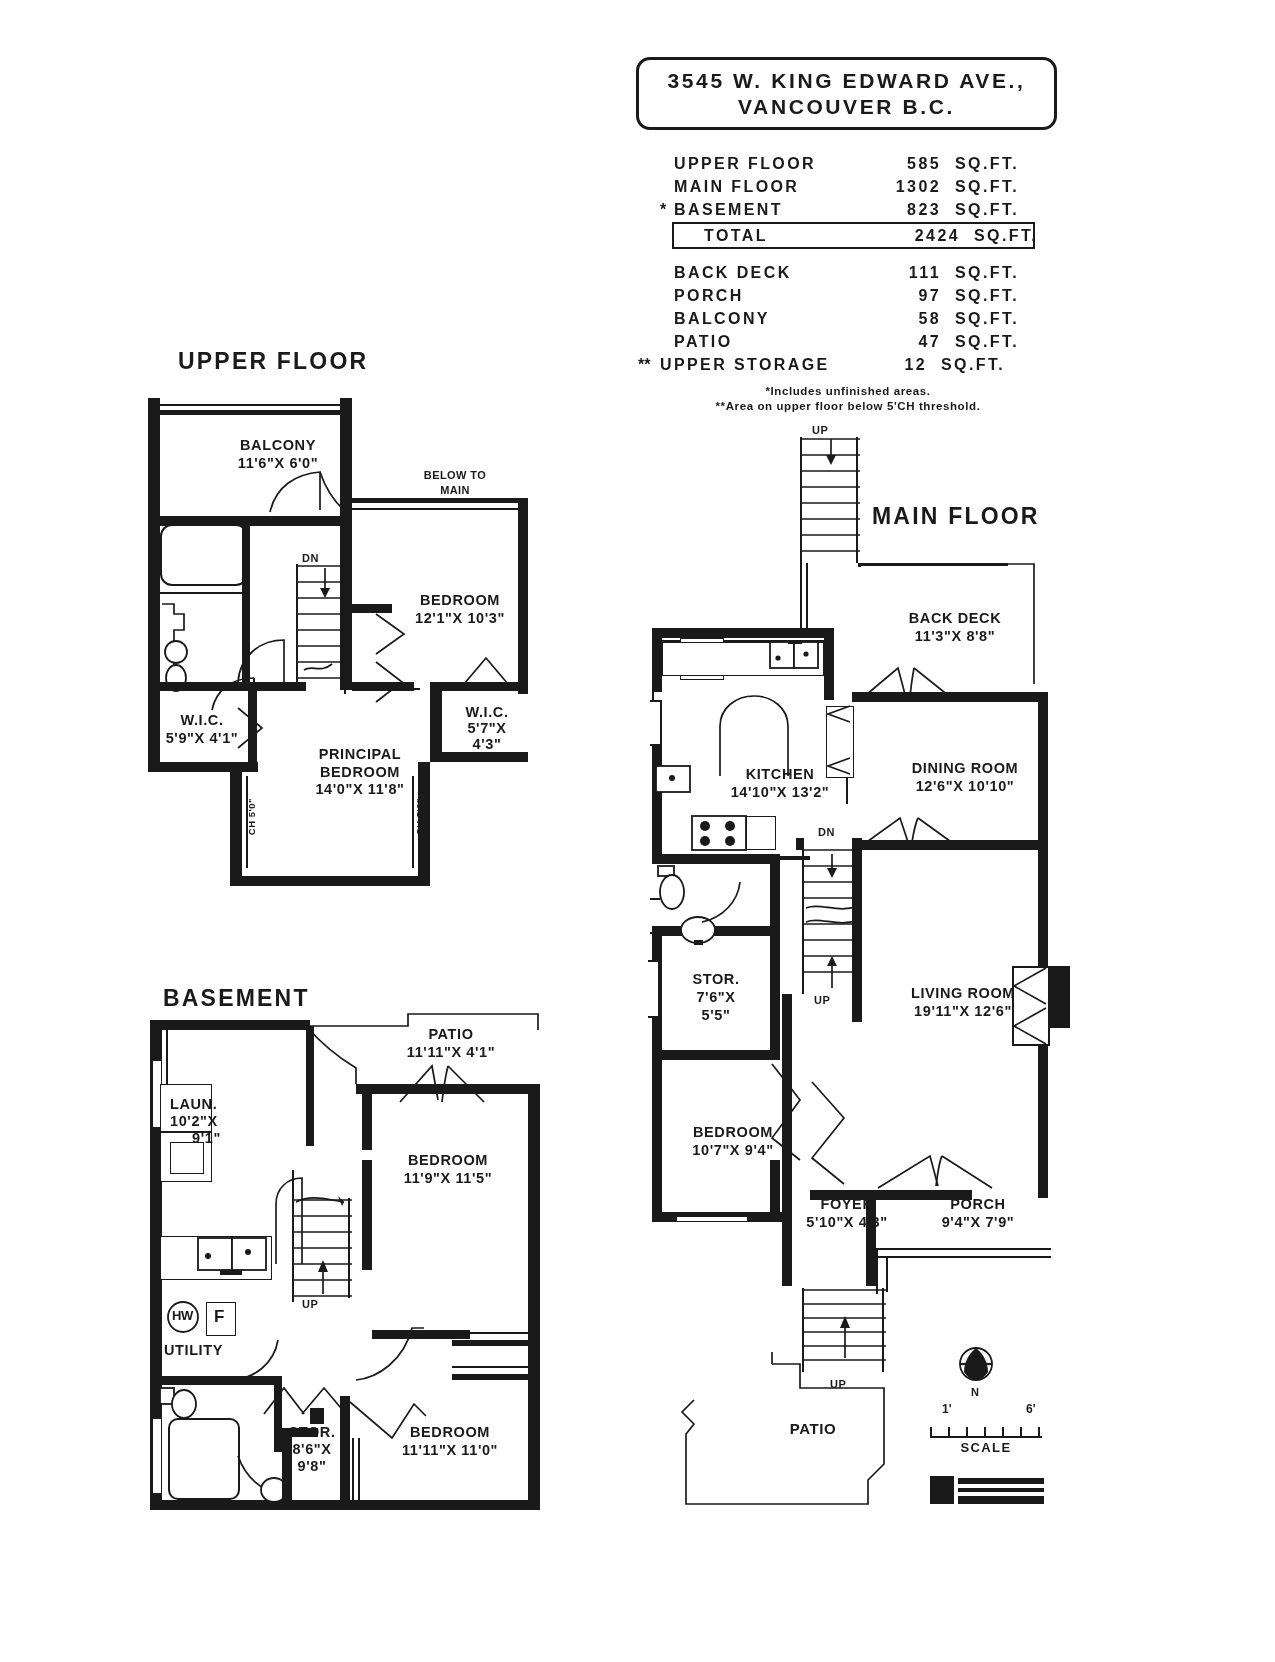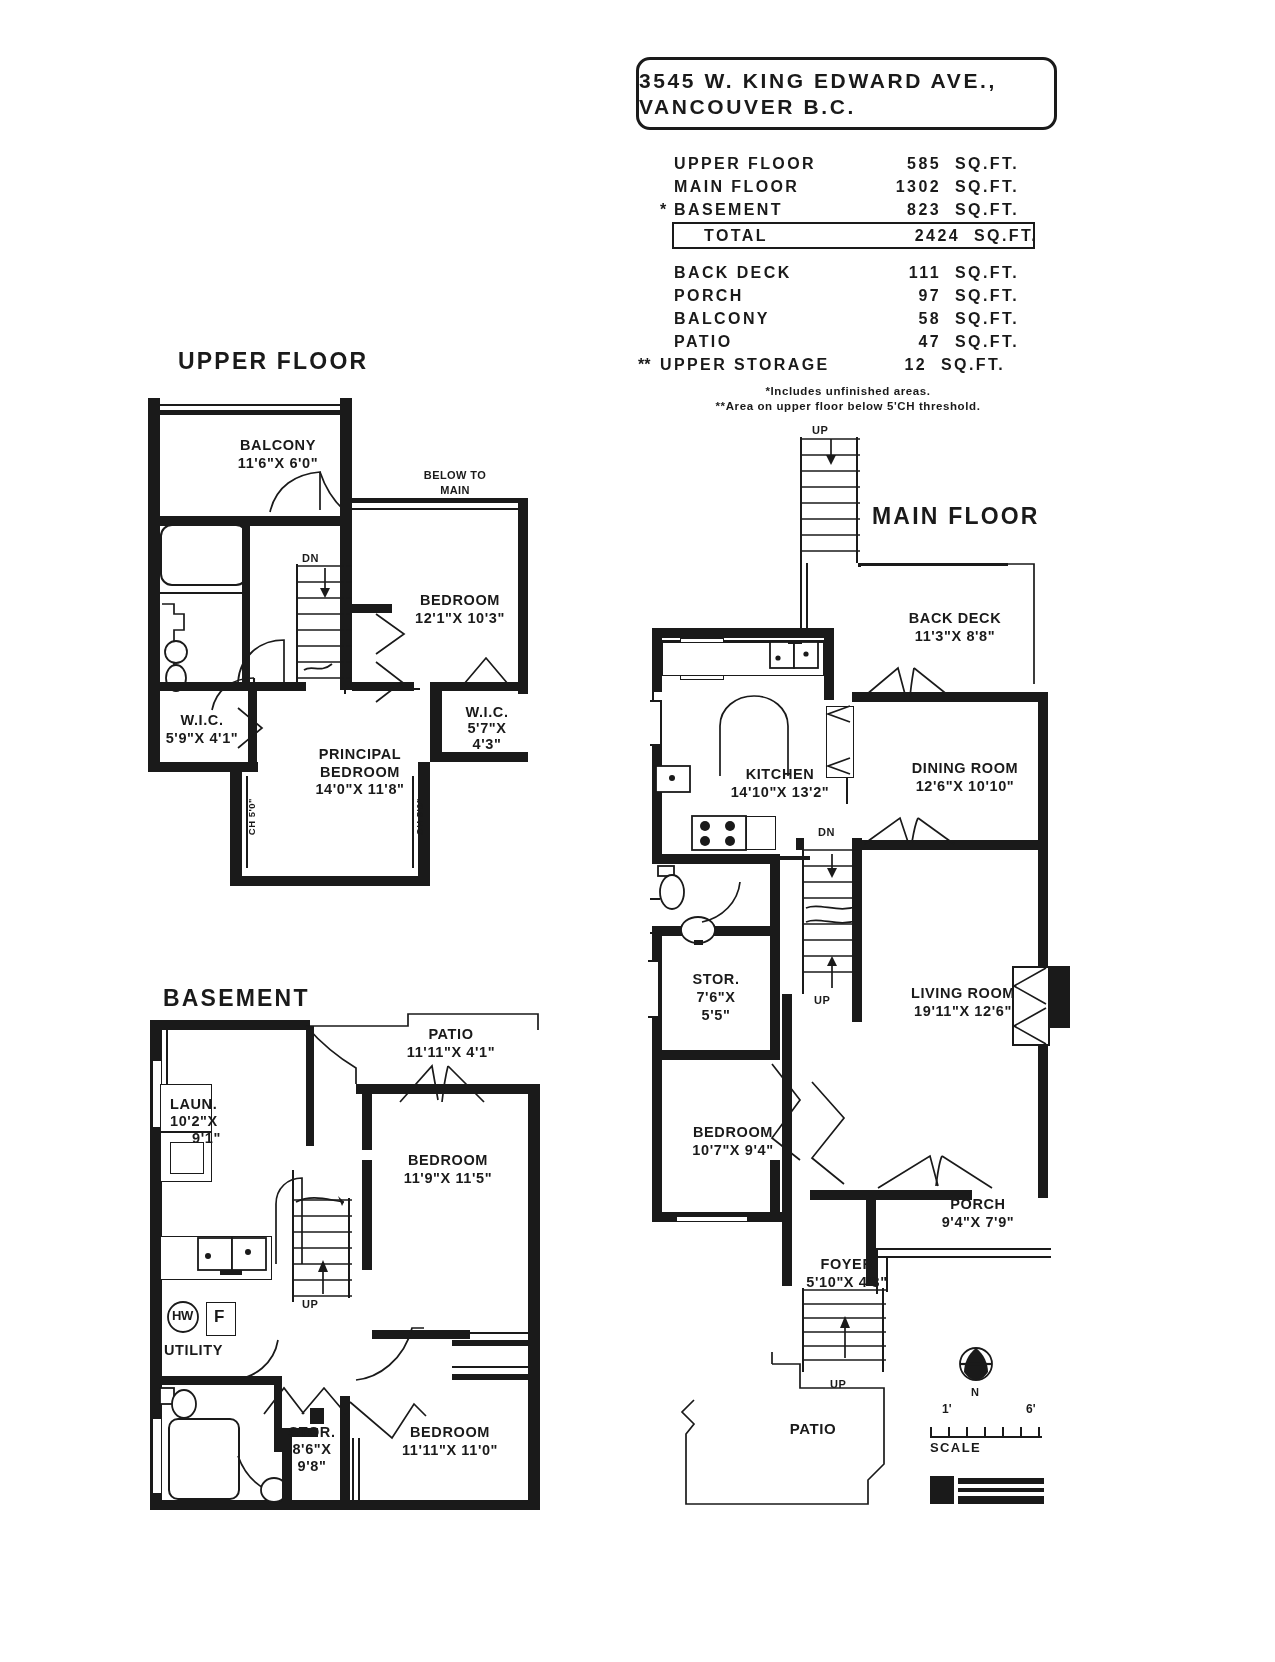--- a/index.html
+++ b/index.html
@@ -3,21 +3,21 @@
 <meta charset="utf-8">
 <title>Floor Plan</title>
 <style>
   html,body{margin:0;padding:0;background:#ffffff;}
   body{width:1275px;height:1662px;position:relative;font-family:"Liberation Sans",sans-serif;color:#1a1a1a;overflow:hidden;}
   .abs{position:absolute;}
   
   #title-box{
     left:636px;top:57px;width:415px;height:67px;
     border:3px solid #1a1a1a;border-radius:14px;
-    display:flex;flex-direction:column;justify-content:center;
+    display:flex;flex-direction:column;align-items:center;justify-content:center;
   }
   #title-box .tline{font-weight:bold;font-size:21px;letter-spacing:2.6px;line-height:26px;white-space:nowrap;}
   
   #area-table{left:660px;top:152px;width:375px;}
   .arow{display:flex;font-weight:bold;font-size:16px;letter-spacing:2.4px;line-height:23px;white-space:nowrap;}
   .arow .star{width:14px;display:inline-block;text-align:left;letter-spacing:0;}
   .arow .nm{flex:0 0 205px;}
   .arow .vl{flex:0 0 62px;text-align:right;}
   .arow .un{flex:1;text-align:left;padding-left:14px;letter-spacing:2.4px;}
   #total-row{border:2px solid #1a1a1a;margin-left:12px;margin-top:1px;padding:0 0 0 0;}
@@ -40,21 +40,21 @@
   .fillw{fill:#fff;stroke:#1a1a1a;stroke-width:1.8;}
   .fillb{fill:#1a1a1a;stroke:none;}
   .stairline{stroke:#1a1a1a;stroke-width:1.4;fill:none;}
   .updn{font-weight:bold;font-size:11px;letter-spacing:.6px;}
   
   #scalewrap{left:930px;top:1420px;width:120px;}
   #scalebar{position:relative;height:18px;width:112px;}
   #scalebar .tick{position:absolute;bottom:0;width:2px;height:11px;background:#1a1a1a;}
   #scalebar .base{position:absolute;bottom:0;left:0;height:2px;width:112px;background:#1a1a1a;}
   .scalelbl{position:absolute;font-weight:bold;font-size:12px;}
-  #scaleword{width:112px;font-weight:bold;font-size:13px;letter-spacing:1.4px;margin-top:2px;}
+  #scaleword{text-align:center;width:112px;font-weight:bold;font-size:13px;letter-spacing:1.4px;margin-top:2px;}
   
   #north{left:958px;top:1346px;}
   #northlabel{position:absolute;left:958px;top:1386px;width:34px;text-align:center;font-weight:bold;font-size:11px;}
   
   #logo{left:930px;top:1476px;width:118px;height:34px;}
   #logo .lbar{position:absolute;background:#1a1a1a;}
 </style>
 </head>
 <body>
 
@@ -541,21 +541,21 @@
 <div class="abs" style="left:1012px;top:966px;width:38px;height:80px;border:2px solid #1a1a1a;background:#fff;box-sizing:border-box;"></div>
 <div class="wall" style="left:1048px;top:966px;width:22px;height:62px;"></div>
 <svg width="44" height="84" style="left:1006px;top:964px;">
   <path class="dl" d="M40,4 L8,22 L40,40"></path>
   <path class="dl" d="M40,44 L8,62 L40,80"></path>
 </svg>
 
 <div class="wall" style="left:782px;top:1212px;width:10px;height:74px;"></div>
 <div class="wall" style="left:810px;top:1190px;width:76px;height:10px;"></div>
 <div class="wall" style="left:866px;top:1190px;width:10px;height:96px;"></div>
-<div class="abs rlabel" style="left:788px;top:1256px;width:118px;">
+<div class="abs rlabel" style="left:788px;top:1196px;width:118px;">
   <div>FOYER</div>
   <div>5'10"X  4'3"</div>
 </div>
 <svg width="70" height="120" style="left:810px;top:1080px;">
   <path class="dl" d="M2,2 L34,38 L2,78 L34,104"></path>
 </svg>
 <div class="abs rlabel" style="left:908px;top:1196px;width:140px;">
   <div>PORCH</div>
   <div>9'4"X  7'9"</div>
 </div>

